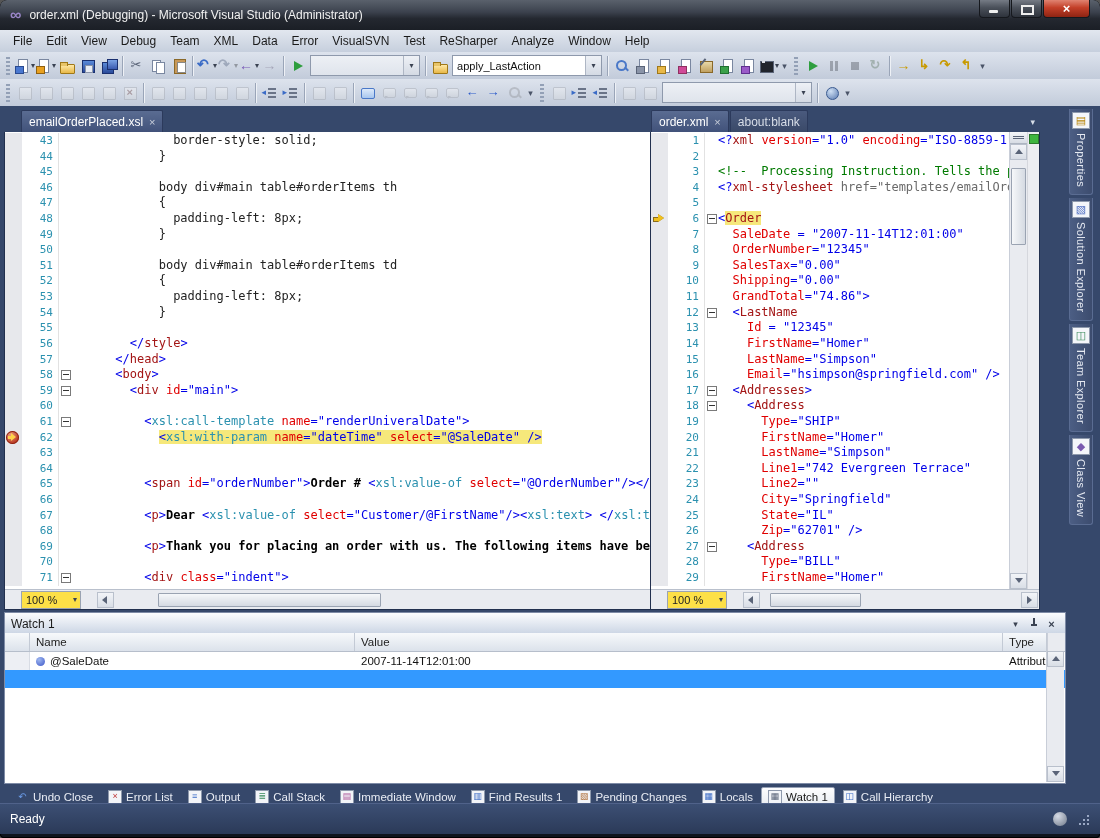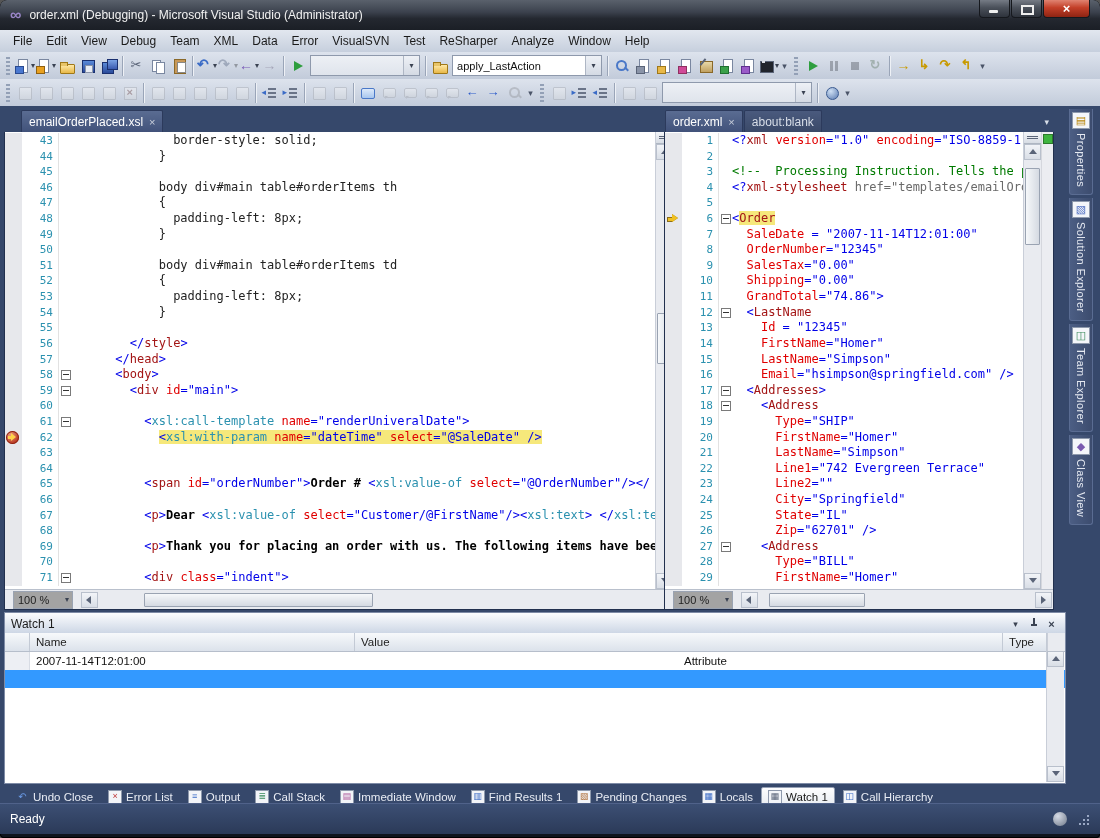--- a/index.html
+++ b/index.html
@@ -81,21 +81,21 @@
   .s-blue-box::before{content:"";position:absolute;left:1px;top:3px;width:12px;height:9px;background:linear-gradient(#dce9fa,#a8c6ee);border:1px solid #4a78c8;border-radius:2px;}
   .s-bubble::before{content:"";position:absolute;left:2px;top:3px;width:11px;height:8px;background:linear-gradient(#f2f5fa,#d0d8e4);border:1px solid #9aa6bc;border-radius:2px;}
   .s-bubble::after{content:"";position:absolute;left:4px;top:11px;border-left:3px solid #9aa6bc;border-bottom:3px solid transparent;}
   .s-blue-arr-l::before{content:"←";position:absolute;left:1px;top:-1px;font-size:13px;font-weight:bold;color:#2a5aca;}
   .s-blue-arr-r::before{content:"→";position:absolute;left:1px;top:-1px;font-size:13px;font-weight:bold;color:#2a5aca;}
   .s-sphere::before{content:"";position:absolute;left:2px;top:2px;width:11px;height:11px;border-radius:50%;background:radial-gradient(circle at 35% 30%,#cfe0f4,#5a7ab0);border:1px solid #3a5a90;}
   
   .workspace{position:absolute;top:106px;left:0;right:0;bottom:4px;background:#36486b;}
   .pane{position:absolute;top:2px;height:502px;}
   #pane-left{left:4px;width:666px;padding-left:16px;}
-  #pane-right{left:664px;width:390px;}
+  #pane-right{left:650px;width:390px;}
   .tabstrip{height:24px;display:flex;align-items:flex-end;padding-left:1px;position:relative;}
   .tab{height:21px;padding:0 7px;display:flex;align-items:center;gap:6px;font-size:12px;color:#fff;background:linear-gradient(#5a6c92,#41527a);border:1px solid #2c3a5c;border-bottom:none;border-radius:2px 2px 0 0;margin-right:1px;white-space:nowrap;}
   .tab.inactive{background:linear-gradient(#4a5a7e,#3a4968);color:#d8dee8;}
   .tab-close{font-size:11px;color:#c8ceda;line-height:10px;}
   .strip-dd{position:absolute;right:5px;bottom:5px;font-size:9px;color:#d8dee8;}
   .editor{position:absolute;top:24px;left:0;right:0;bottom:0;background:#fff;display:flex;flex-direction:column;border:1px solid #22304e;border-top:none;}
   .ed-body{flex:1;display:flex;overflow:hidden;}
   .lines{flex:1;overflow:hidden;padding-top:1px;}
   .code-line{display:flex;height:15.62px;line-height:15.6px;}
   .lm{width:17px;flex:none;background:#e7e8ec;position:relative;}
@@ -117,21 +117,21 @@
   .split-btn{height:11px;background:linear-gradient(#f4f6f9,#d7dce4);border-bottom:1px solid #aeb6c2;position:relative;}
   .split-btn::after{content:"";position:absolute;left:3px;right:3px;top:4px;height:1px;background:#5a6478;box-shadow:0 2px 0 #5a6478;}
   .sb-btn{height:14px;background:linear-gradient(#f2f4f8,#d9dee6);border:1px solid #b9c0cc;position:relative;}
   .sb-btn.up::after{content:"";position:absolute;left:4px;top:4px;border-bottom:5px solid #5a6478;border-left:4px solid transparent;border-right:4px solid transparent;}
   .sb-btn.down::after{content:"";position:absolute;left:4px;top:4px;border-top:5px solid #5a6478;border-left:4px solid transparent;border-right:4px solid transparent;}
   .sb-track{flex:1;position:relative;}
   .sb-thumb{position:absolute;left:1px;right:1px;border:1px solid #9aa3b2;border-radius:1px;background:linear-gradient(90deg,#f6f8fa,#d5dae2);}
   .marker-col{width:11px;flex:none;background:#ecedf1;border-left:1px solid #d5d7dd;position:relative;}
   .marker-green{position:absolute;left:1px;top:2px;width:8px;height:8px;background:#3fb53f;border:1px solid #2c7a2c;}
   .ed-bottom{height:19px;border-top:1px solid #b9c0cc;background:#e9ebf0;display:flex;align-items:center;flex:none;}
-  .zoom-combo{width:58px;height:16px;margin:0 8px;background:#a3a3a3;border:1px solid #9aa3b2;font-size:11px;color:#222;display:flex;align-items:center;}
+  .zoom-combo{width:58px;height:16px;margin:0 16px;background:#fde047;border:1px solid #9aa3b2;font-size:11px;color:#222;display:flex;align-items:center;}
   .zoom-combo .ztext{flex:1;padding-left:4px;}
   .zoom-combo .zdd{font-size:8px;color:#3a4252;padding-right:3px;}
   .hsb{flex:1;display:flex;height:16px;margin-right:1px;}
   .hsb .sb-btn{width:15px;height:14px;}
   .hsb .sb-btn.left::after{content:"";position:absolute;left:4px;top:3px;border-right:5px solid #5a6478;border-top:4px solid transparent;border-bottom:4px solid transparent;}
   .hsb .sb-btn.right::after{content:"";position:absolute;left:5px;top:3px;border-left:5px solid #5a6478;border-top:4px solid transparent;border-bottom:4px solid transparent;}
   .hsb .sb-track{position:relative;}
   .hsb .sb-thumb{top:1px;bottom:1px;left:auto;right:auto;background:linear-gradient(#f6f8fa,#d5dae2);}
   
   .sidebar{position:absolute;right:4px;top:2px;width:30px;height:676px;display:flex;flex-direction:column;align-items:center;padding-top:1px;gap:3px;}
@@ -917,20 +917,24 @@
         <div class="grid-head" id="watch-head">
             <div class="gh-cell gc-gutter"></div>
             <div class="gh-cell gc-name">Name</div>
             <div class="gh-cell gc-value">Value</div>
             <div class="gh-cell gc-type">Type</div>
             <div class="gc-sb"></div>
           </div>
         <div class="grid-rows" id="watch-rows">
             <div class="grid-row">
               <div class="gr-gutter"></div>
+              <div class="gr-cell gc-name">
+                <span class="att-ball"></span>
+                <span>@SaleDate</span>
+              </div>
               <div class="gr-cell gc-value">2007-11-14T12:01:00</div>
               <div class="gr-cell gc-type">Attribute</div>
             </div>
             <div class="grid-row selected">
               <div class="gr-gutter"></div>
               <div class="gr-cell gc-name">
                 <span></span>
               </div>
               <div class="gr-cell gc-value"></div>
               <div class="gr-cell gc-type"></div>

